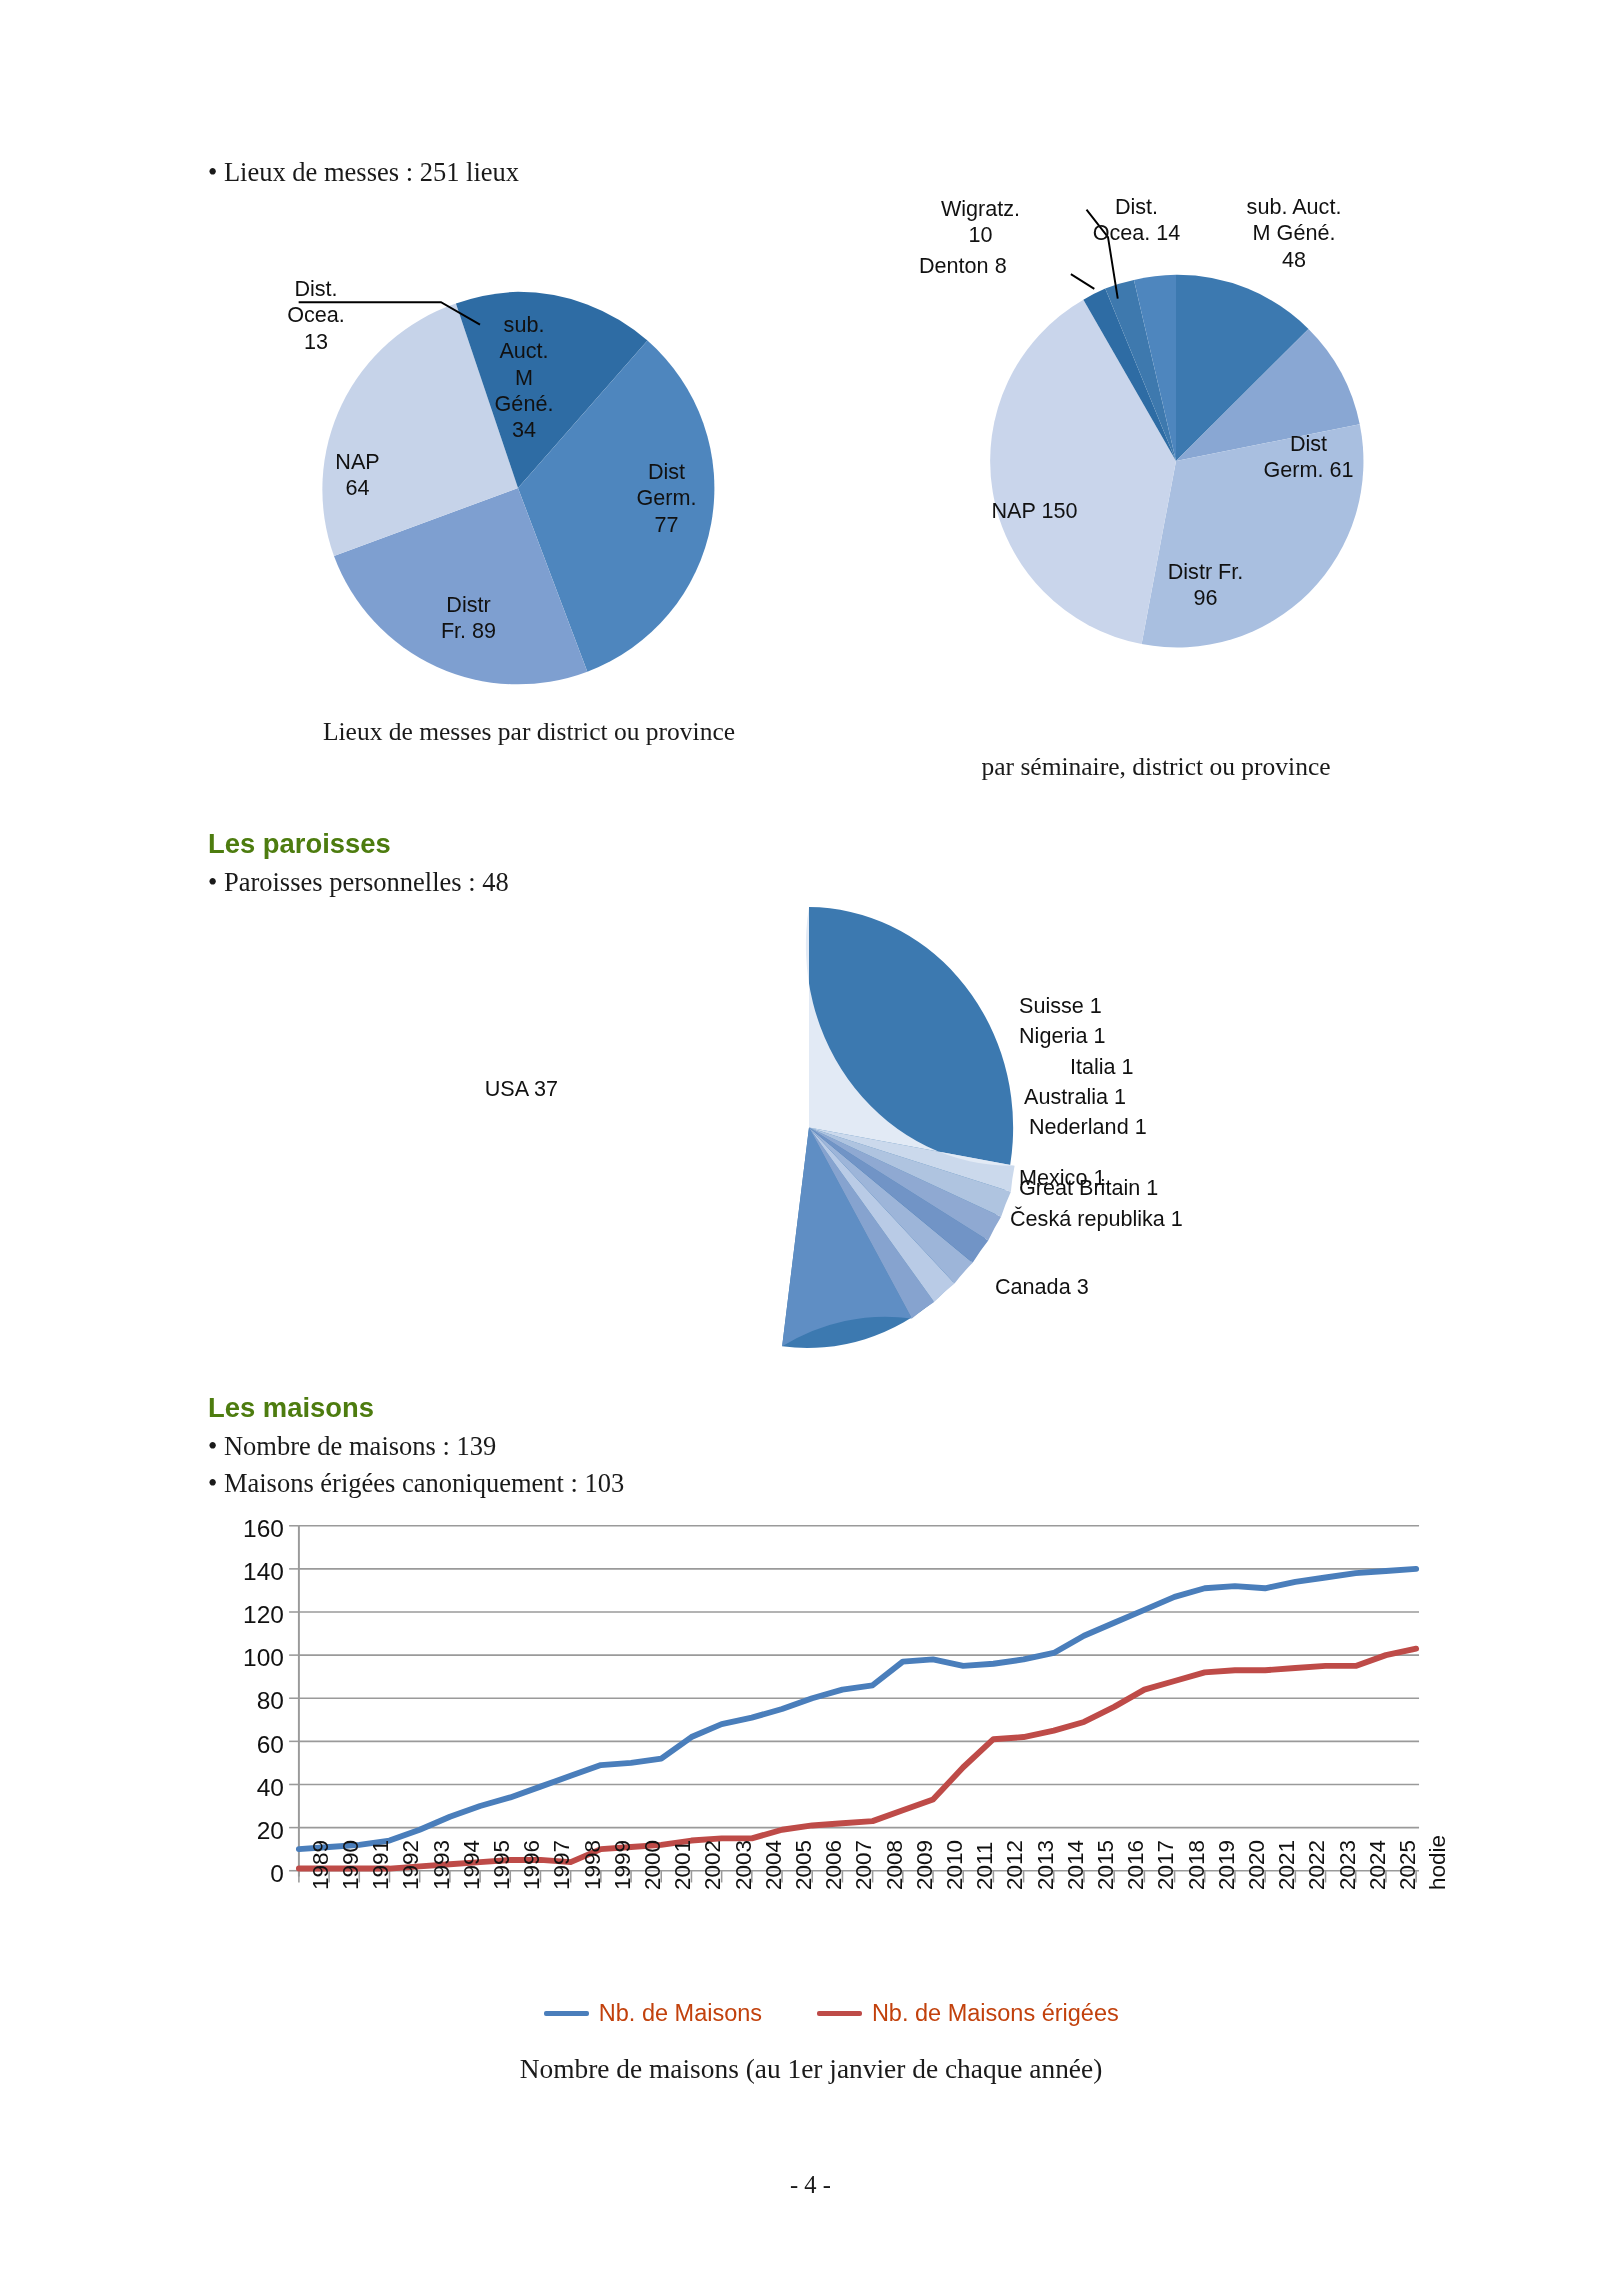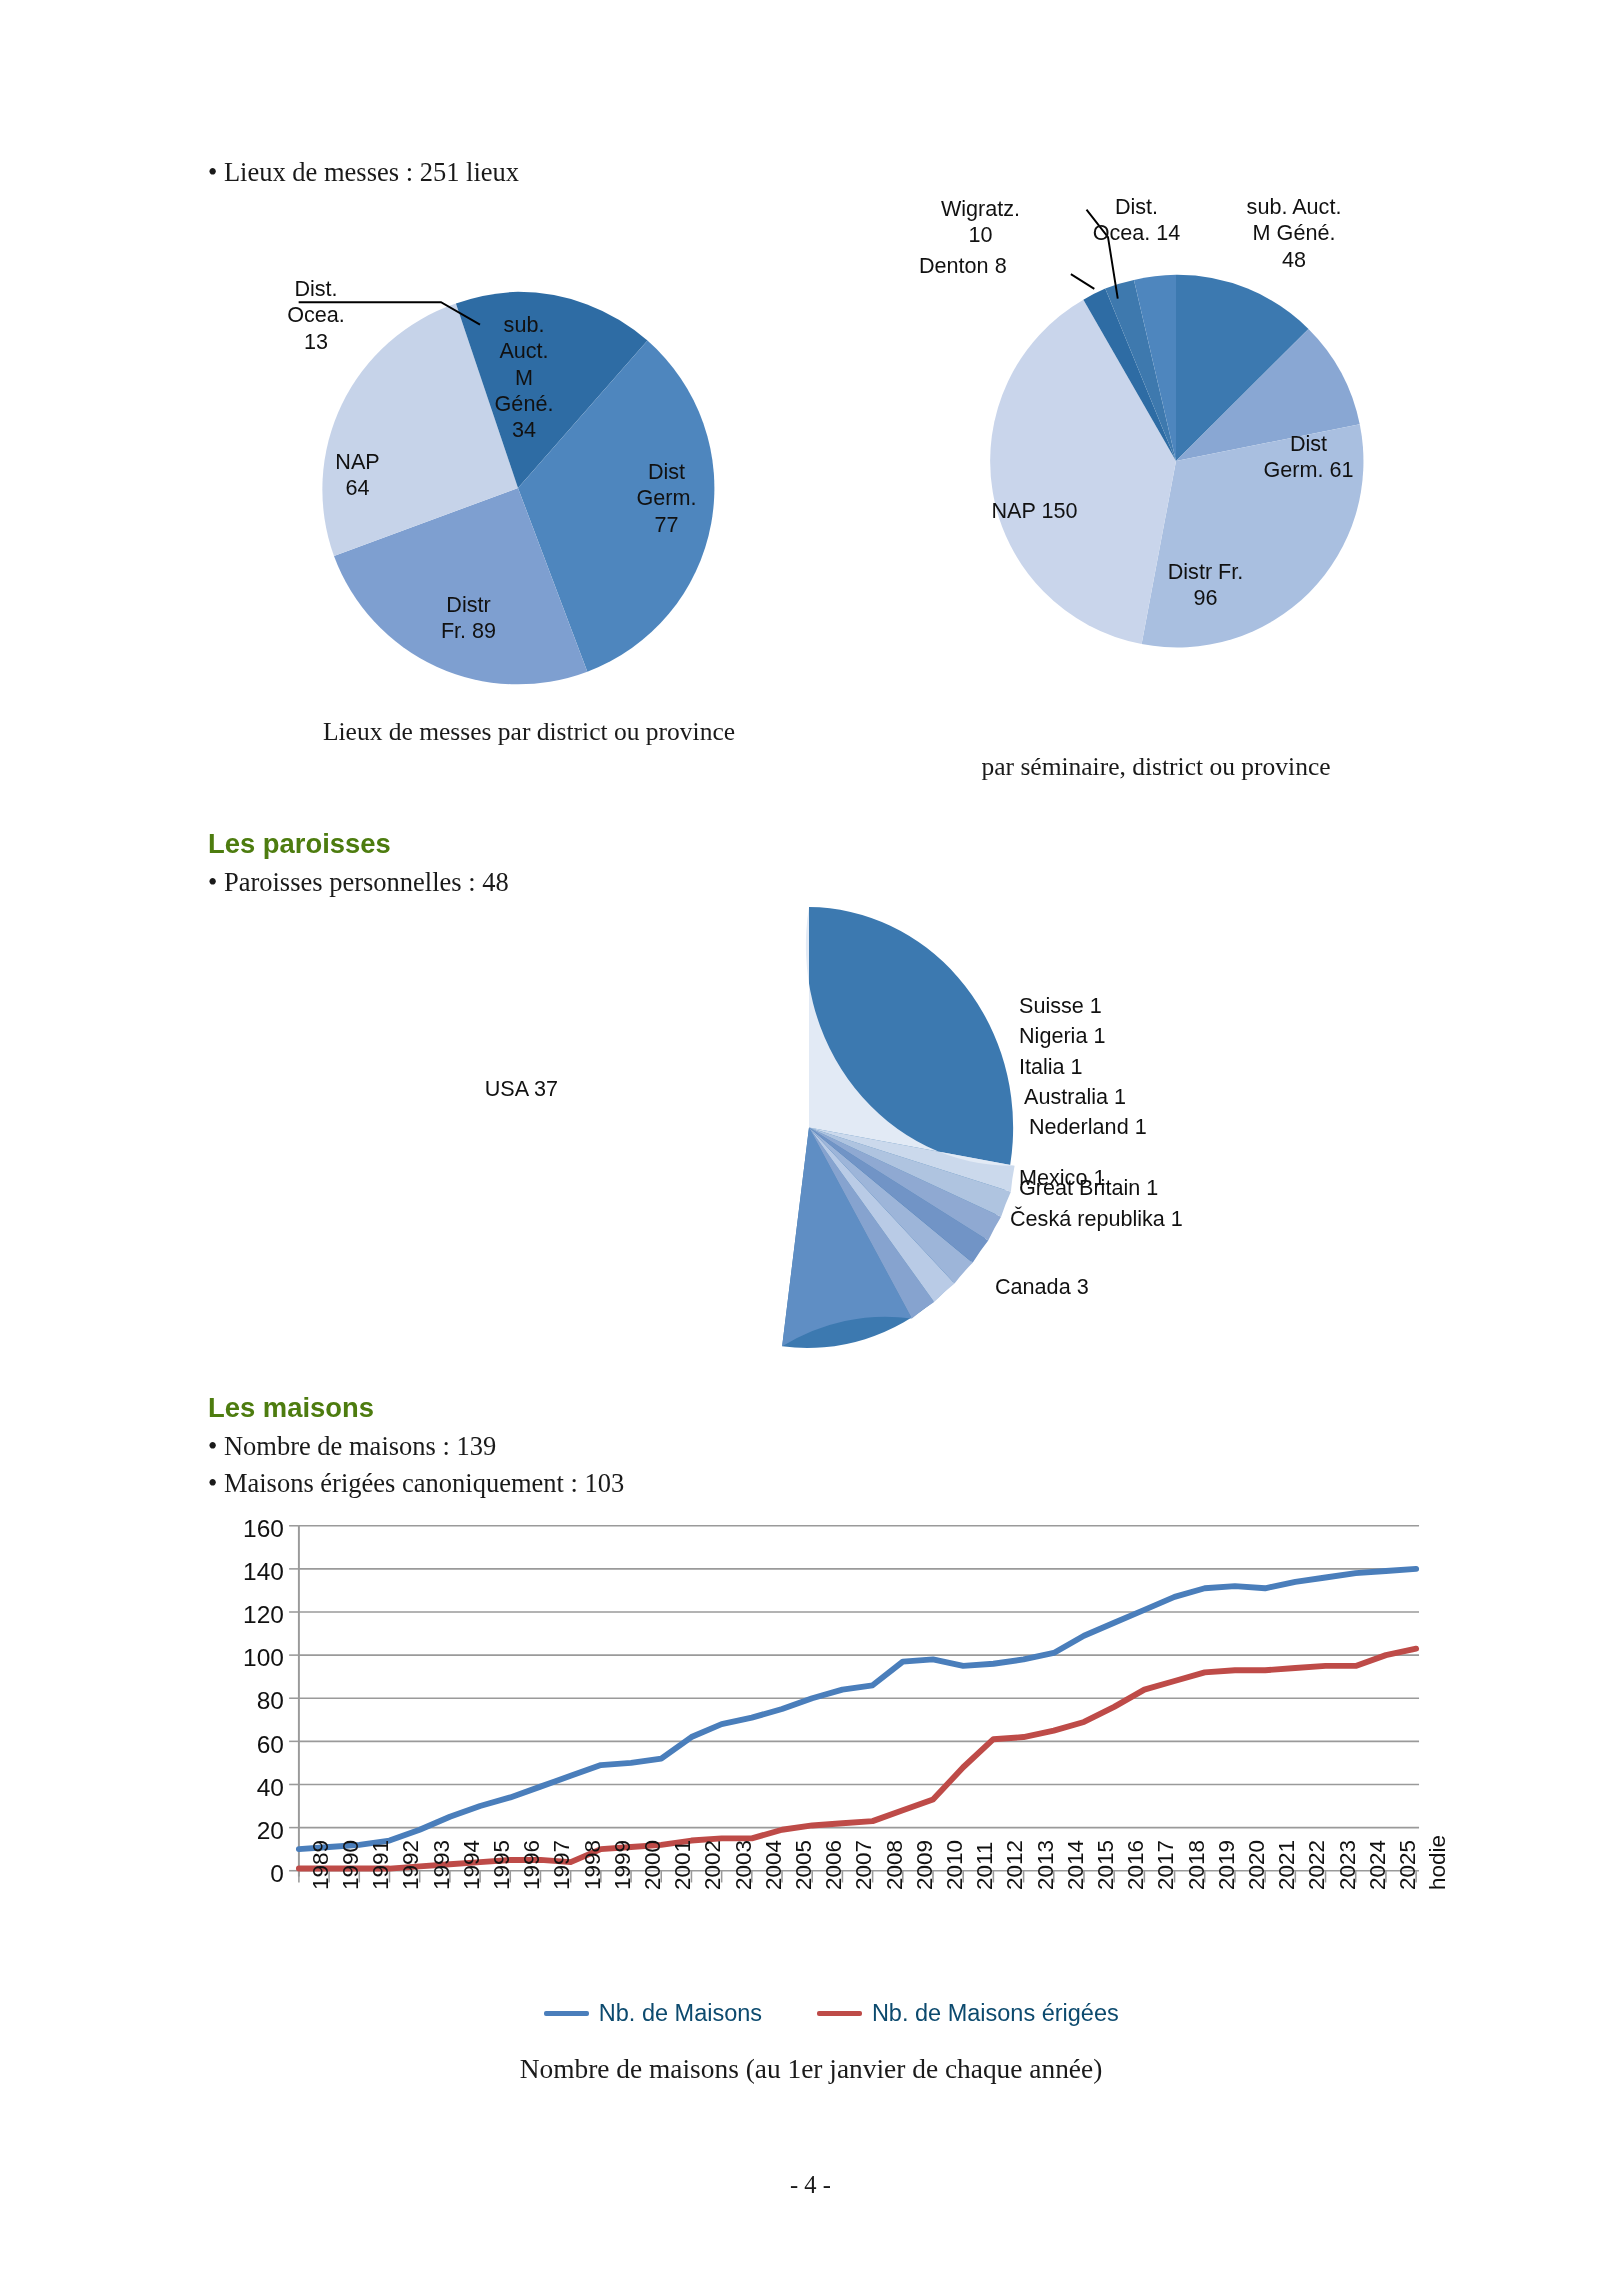--- a/index.html
+++ b/index.html
@@ -87,21 +87,21 @@
     transform: rotate(-90deg);
     white-space: nowrap;
   }
   .legend {
     position: absolute;
     display: flex;
     align-items: center;
     gap: 55px;
     font-family: "Liberation Sans", sans-serif;
     font-size: 23.5px;
-    color: #0c4a6e;
+    color: #c2410c;
   }
   .legend-item { display: flex; align-items: center; gap: 9.8px; }
   .legend-swatch { display: inline-block; width: 45px; height: 4.9px; border-radius: 2px; }
 </style>
 </head>
 <body>
 
 <div class="page">
 
   <div class="bullet-line" style="left:208px; top:157px;">• Lieux de messes : 251 lieux</div>
@@ -208,21 +208,21 @@
       <path d="M210,225 L416.0,290.5 A210,225 0 0,1 419.8,264.1 Z" fill="#CBD9EC"></path>
 
       <path d="M210,225 L419.8,264.1 A210,225 0 0,1 210,0 Z" fill="#E2EAF5"></path>
       </g>
     </svg>
   </div>
 
   <div class="pie-label r" style="left:372px; top:1076px; width:186px;">USA 37</div>
   <div class="pie-label l" style="left:1019px; top:993px; width:294px;">Suisse 1</div>
   <div class="pie-label l" style="left:1019px; top:1023px; width:294px;">Nigeria 1</div>
-  <div class="pie-label l" style="left:1019px; top:1054px; width:294px;">Italia 1</div>
+  <div class="pie-label l" style="left:1070px; top:1054px; width:294px;">Italia 1</div>
   <div class="pie-label l" style="left:1024px; top:1084px; width:294px;">Australia 1</div>
   <div class="pie-label l" style="left:1029px; top:1114px; width:294px;">Nederland 1</div>
   <div class="pie-label l" style="left:1019px; top:1145px; width:294px;margin-top:20px;">Mexico 1</div>
   <div class="pie-label l" style="left:1019px; top:1175px; width:294px;">Great Britain 1</div>
   <div class="pie-label l" style="left:1010px; top:1206px; width:314px;">Česká republika 1</div>
   <div class="pie-label l" style="left:995px; top:1274px; width:196px;">Canada 3</div>
 
   <div class="section-head" style="left:208px; top:1392px;">Les maisons</div>
   <div class="bullet-line" style="left:208px; top:1431px;">• Nombre de maisons : 139</div>
   <div class="bullet-line" style="left:208px; top:1468px;">• Maisons érigées canoniquement : 103</div>

